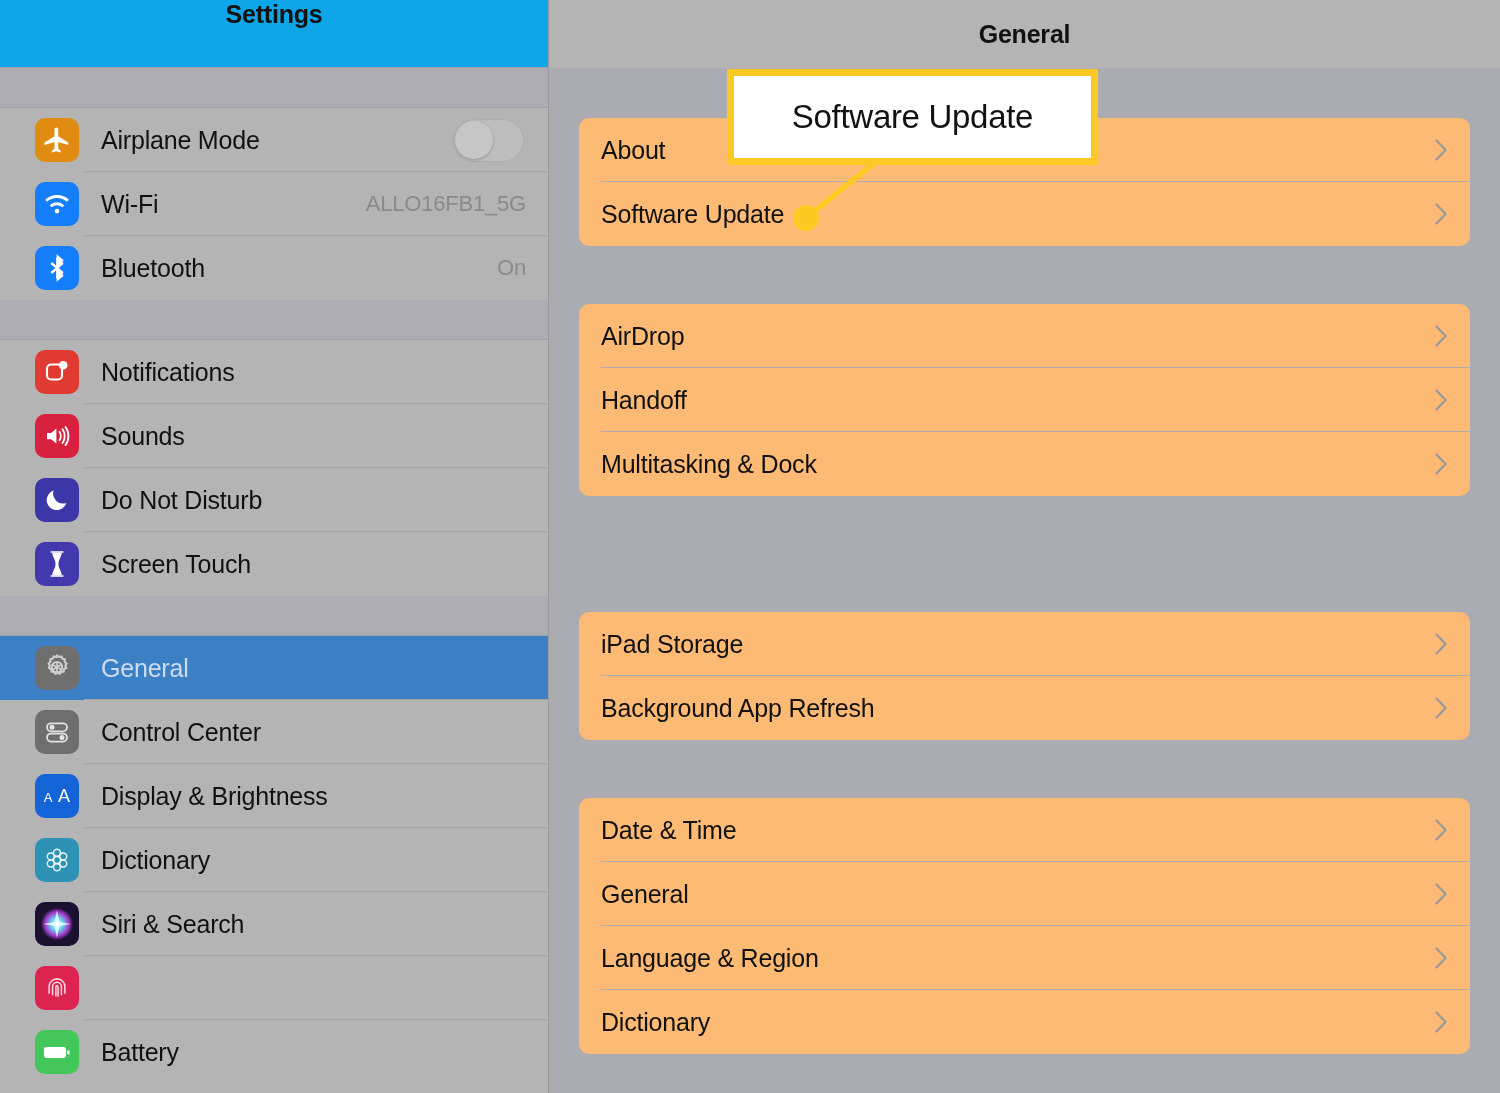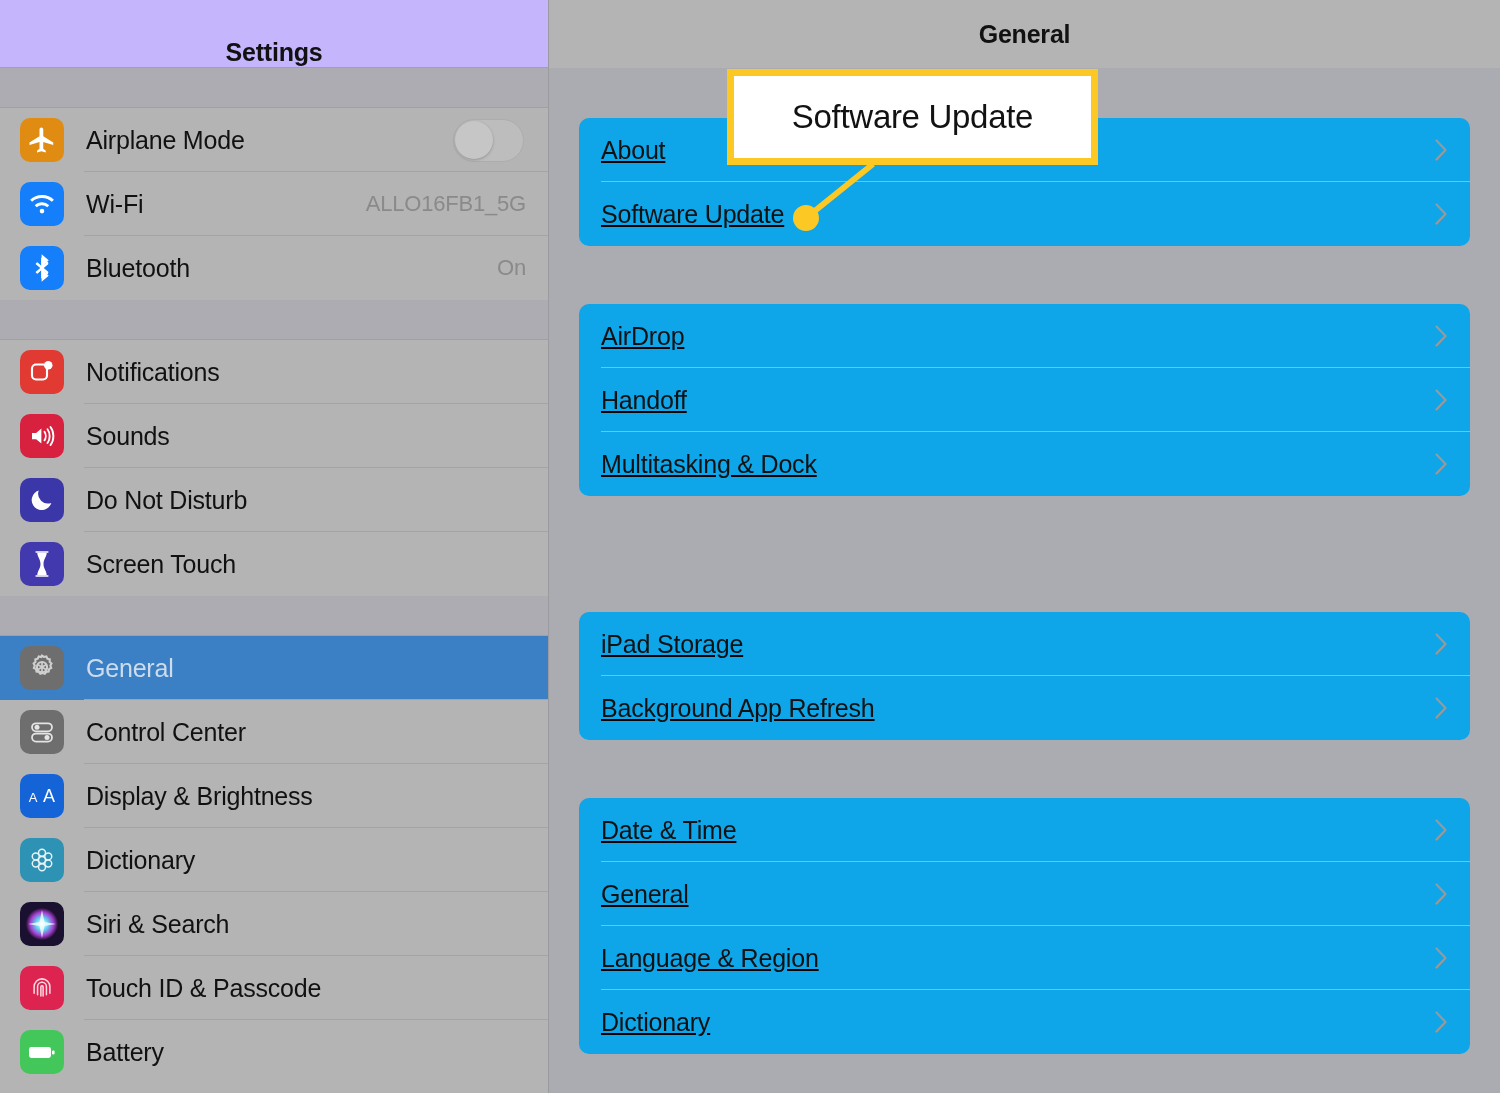--- a/index.html
+++ b/index.html
@@ -17,33 +17,33 @@
   
   #sidebar {
     width:549px; height:1093px;
     background:#b4b4b4;
     position:relative;
     border-right:1px solid #9a9a9f;
     overflow:hidden;
   }
   .side-header {
     height:68px;
-    display:flex; align-items:flex-end; justify-content:center;
-    background:#c4b5fd;
+    display:flex; align-items:flex-start; justify-content:center;
+    background:#0ea5e9;
     border-bottom:1px solid #a2a2a6;
   }
   .side-header-title { font-size:25px; font-weight:bold; color:#111; letter-spacing:-0.2px; }
 
   .side-gap { height:40px; background:#acacb2; border-bottom:1px solid #a0a0a4; }
 
   .side-group { background:#b4b4b4; }
   .side-row {
     height:64px;
     display:flex; align-items:center;
-    padding-left:20px;
+    padding-left:35px;
     position:relative;
     background:#b4b4b4;
   }
   .side-row .divider {
     position:absolute; left:84px; right:0; bottom:0; height:1px; background:#a4a4a4;
   }
   .side-row:last-child .divider { display:none; }
   .side-row.selected { background:#3b7fc4; }
   .side-row.selected .side-label { color:#cddcec; }
 
@@ -88,24 +88,23 @@
   }
   .detail-header {
     height:68px;
     display:flex; align-items:center; justify-content:center;
     background:#b4b4b4;
   }
   .detail-header-title { font-size:25px; font-weight:bold; color:#111; letter-spacing:-0.2px; }
 
   .detail-scroll { padding:0 30px; }
   .card {
-    background:#0ea5e9;
+    background:#fdba74;
     border-radius:10px;
     overflow:hidden;
-    text-decoration:underline;
   }
   .spacer-50 { height:50px; }
   .spacer-58 { height:58px; }
 
   .cell {
     height:64px;
     display:flex; align-items:center;
     padding:0 22px 0 22px;
     position:relative;
   }
@@ -323,21 +322,20 @@
             <g fill="none" stroke="#ffd6e0" stroke-width="1.25" stroke-linecap="round">
               <path d="M12 5.6c-3.6 0-6.4 2.8-6.4 6.4v5.2"></path>
               <path d="M12 8.4c-2 0-3.6 1.6-3.6 3.6v6.4"></path>
               <path d="M12 11.2c-.5 0-.9.4-.9.9v7.4"></path>
               <path d="M12 5.6c3.6 0 6.4 2.8 6.4 6.4v5.2"></path>
               <path d="M12 8.4c2 0 3.6 1.6 3.6 3.6v6.4"></path>
               <path d="M12 11.2c.5 0 .9.4.9.9v7.4"></path>
             </g>
           </svg>
         </span>
-        <span class="side-label">Touch ID &amp; Passcode</span>
         <span class="divider"></span>
       </div>
 
       <div class="side-row">
         <span class="app-icon" style="background:#44c75a;">
           <svg width="32" height="20" viewBox="0 0 32 20">
             <rect x="3" y="5" width="22" height="11" rx="2.4" fill="#fff"></rect>
             <rect x="26" y="8.4" width="2.6" height="4.2" rx="1.1" fill="#fff"></rect>
           </svg>
         </span>

